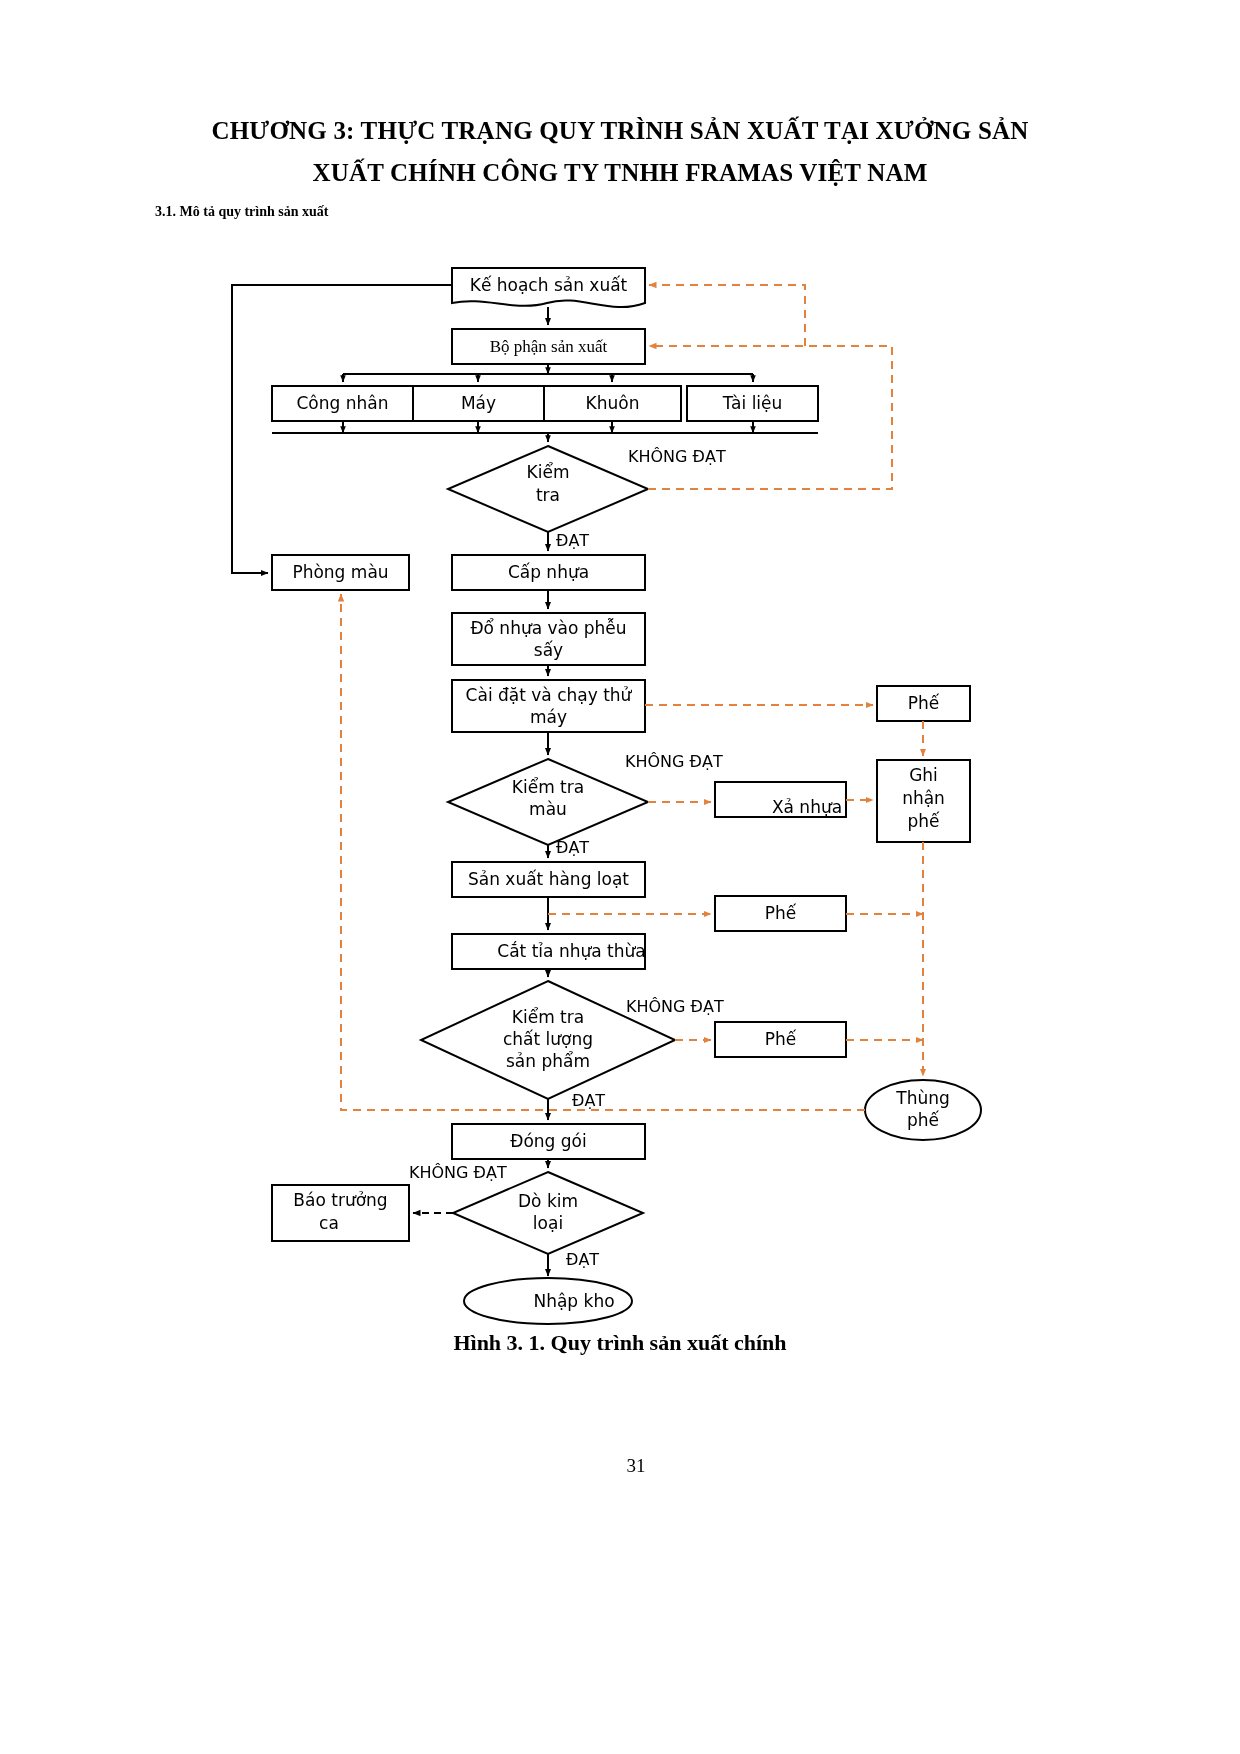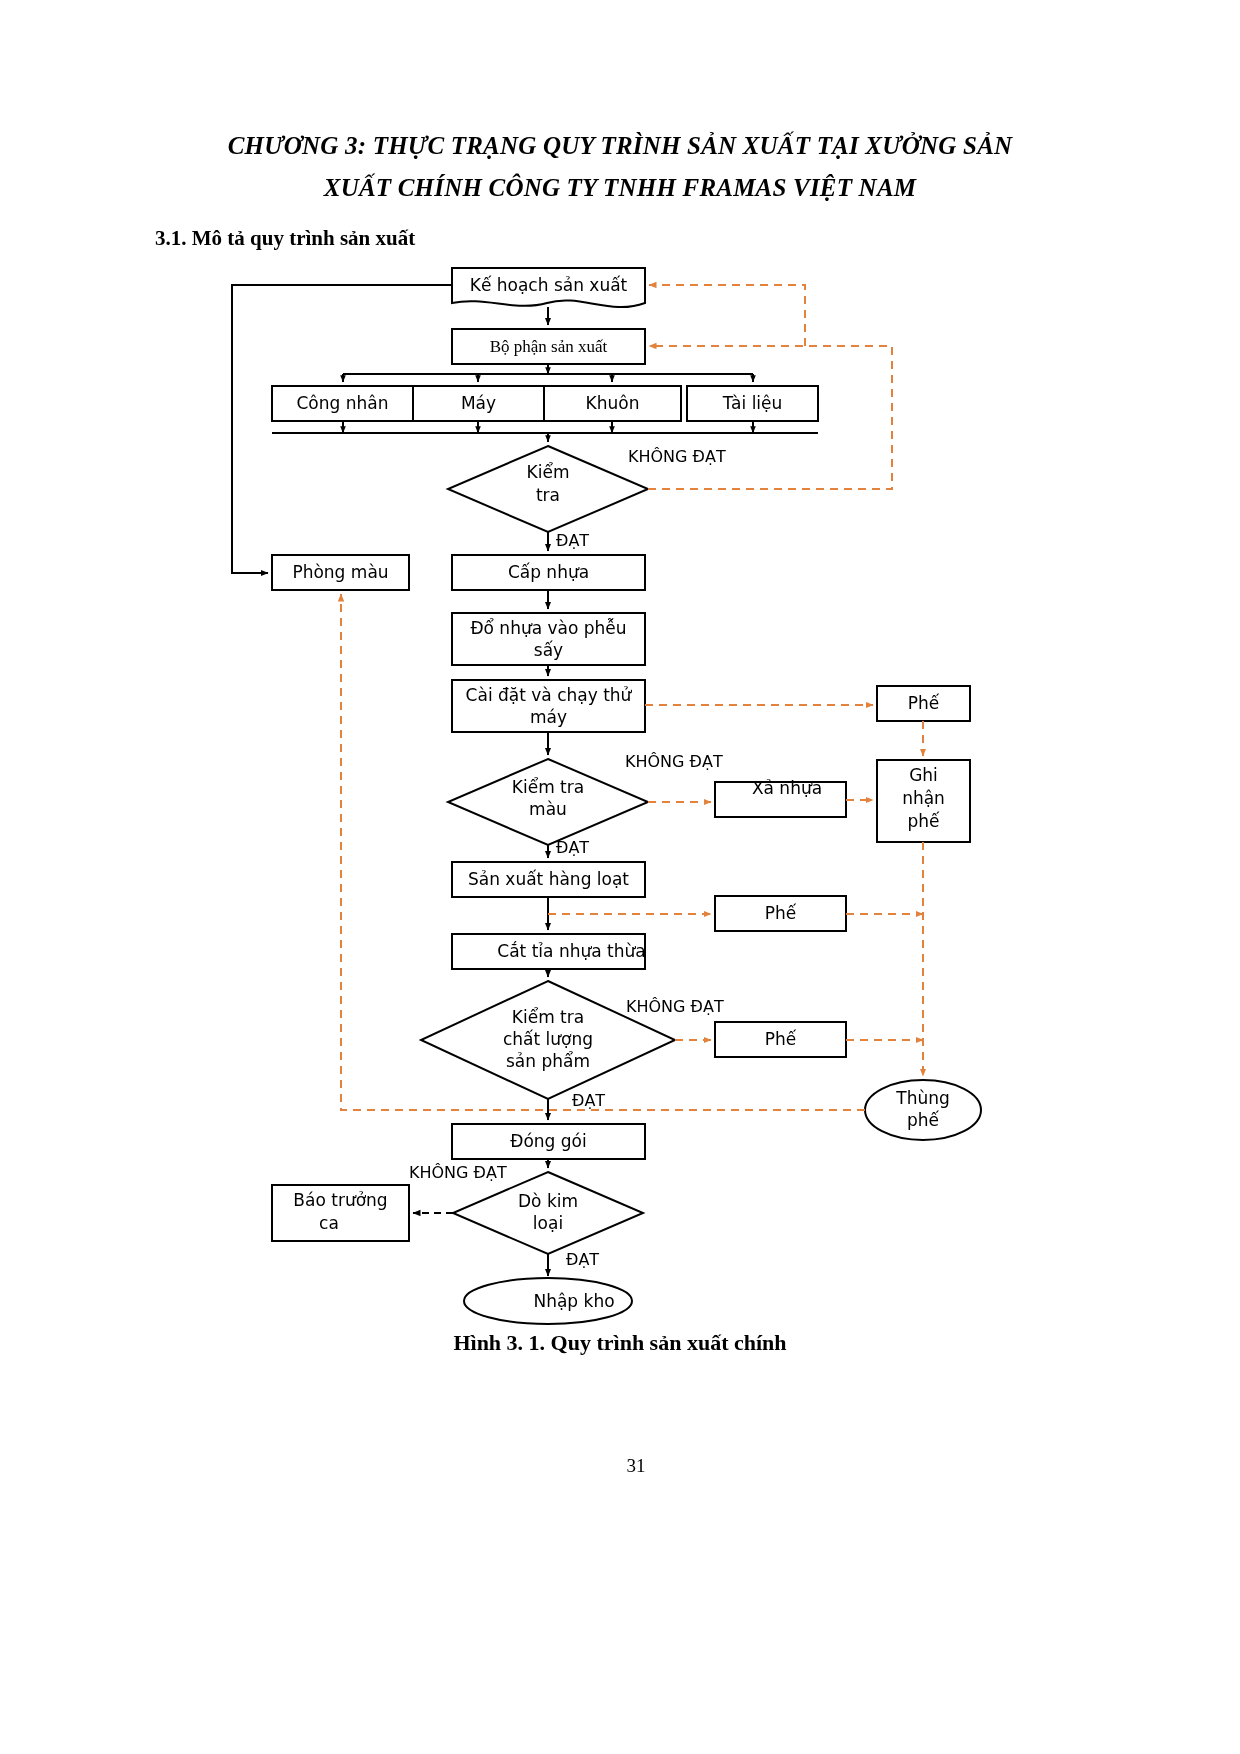--- a/index.html
+++ b/index.html
@@ -5,28 +5,27 @@
   html,body{margin:0;padding:0;}
   body{
     width:1240px;height:1754px;background:#ffffff;
     font-family:"Liberation Serif", serif;
     position:relative;overflow:hidden;
   }
   .page{position:absolute;inset:0;}
 
   
   .doc-title{
-    position:absolute;left:150px;top:125px;width:940px;
+    position:absolute;left:150px;top:110px;width:940px;
     text-align:center;font-weight:bold;font-size:25px;line-height:42px;
     letter-spacing:.2px;
-    font-style:italic;
   }
   .section-heading{
-    position:absolute;left:155px;top:226px;
-    font-weight:bold;font-size:21px;font-family:Liberation Serif, serif;
+    position:absolute;left:155px;top:204px;
+    font-weight:bold;font-size:14px;font-family:Liberation Serif, serif;
   }
   .fig-caption{
     position:absolute;left:0;top:1330px;width:1240px;text-align:center;
     font-weight:bold;font-size:22px;
   }
   .source-note{
     position:absolute;left:0;top:1380px;width:1014px;text-align:right;
     font-style:italic;font-size:22px;
   }
   .page-number{
@@ -220,21 +219,21 @@
     <div class="node-label" style="left:452px;top:384px;width:193px;height:22px;">sấy</div>
 
     <div class="node-label" style="left:452px;top:429px;width:193px;height:22px;">Cài đặt và chạy thử</div>
     <div class="node-label" style="left:452px;top:451px;width:193px;height:22px;">máy</div>
 
     <div class="node-label" style="left:877px;top:431px;width:93px;height:35px;">Phế</div>
 
     <div class="node-label" style="left:498px;top:522px;width:100px;height:21px;">Kiểm tra</div>
     <div class="node-label" style="left:498px;top:544px;width:100px;height:21px;">màu</div>
 
-    <div class="node-label" style="left:715px;top:516px;width:144px;height:35px;">Xả nhựa</div>
+    <div class="node-label" style="left:715px;top:535px;width:144px;height:35px;padding-left:20px;">Xả nhựa</div>
 
     <div class="node-label" style="left:877px;top:509px;width:93px;height:23px;">Ghi</div>
     <div class="node-label" style="left:877px;top:532px;width:93px;height:23px;">nhận</div>
     <div class="node-label" style="left:877px;top:555px;width:93px;height:23px;">phế</div>
 
     <div class="node-label" style="left:452px;top:607px;width:193px;height:35px;">Sản xuất hàng loạt</div>
     <div class="node-label" style="left:715px;top:641px;width:131px;height:35px;">Phế</div>
     <div class="node-label" style="left:452px;top:679px;width:193px;height:35px;padding-left:23px;">Cắt tỉa nhựa thừa</div>
 
     <div class="node-label" style="left:468px;top:751px;width:160px;height:22px;">Kiểm tra</div>

